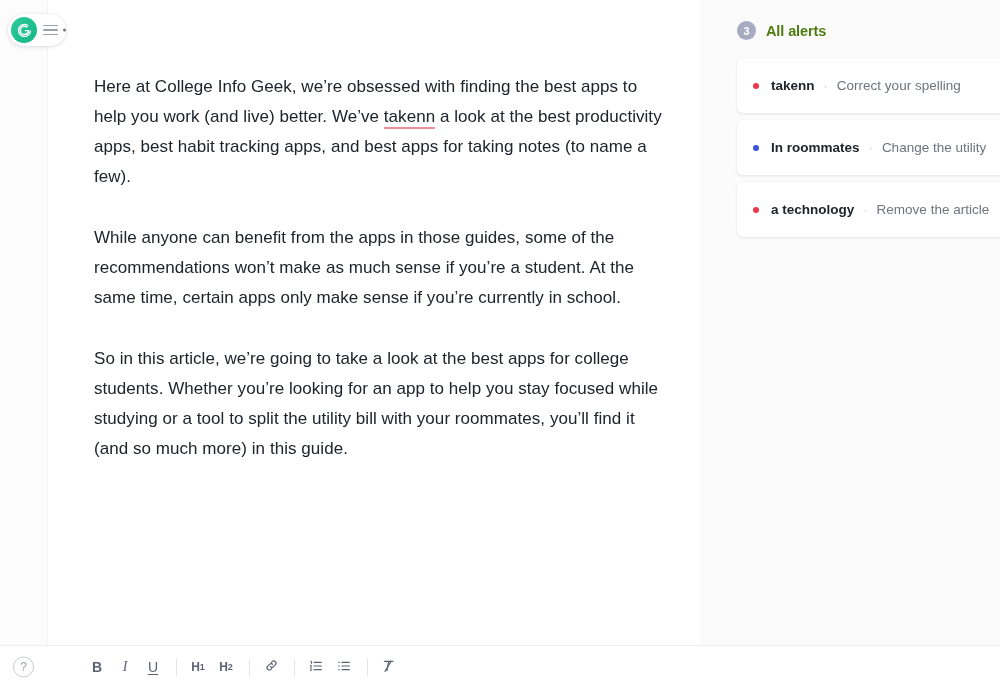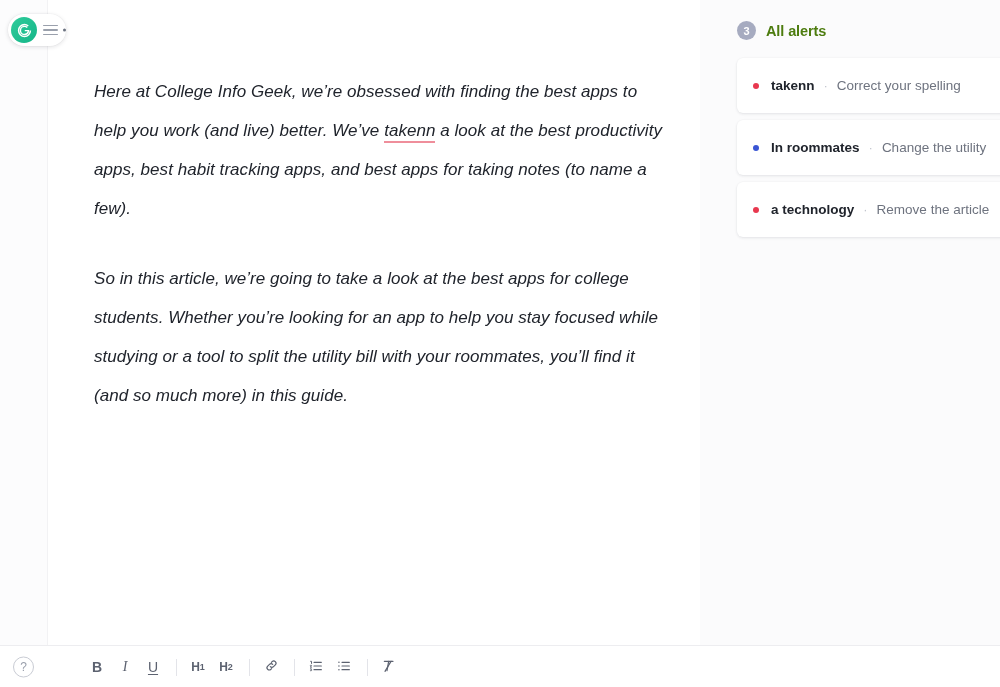--- a/index.html
+++ b/index.html
@@ -102,26 +102,25 @@
   .doc-title {
     font-size: 28px;
     font-weight: 700;
     letter-spacing: -0.3px;
     color: #12141a;
     margin: 0 0 26px 0;
     line-height: 1.2;
   }
   .doc p {
     font-size: 17px;
-    line-height: 39px;
+    line-height: 30px;
     color: #20242c;
     margin: 0 16px 31px 0;
     max-width: 570px;
     letter-spacing: 0.05px;
-    font-style: italic;
   }
   .doc p.tight { margin-bottom: 0; }
   .doc h3 {
     font-size: 17px;
     font-weight: 700;
     color: #12141a;
     margin: 0 0 16px 0;
     line-height: 1.3;
   }
   .misspelled {
@@ -299,20 +298,21 @@
         <i></i>
       <span class="menu-dot"></span>
     </span>
   </div>
 
   <div class="doc-wrap">
     <div class="doc">
 
       <p><span>Here at College Info Geek, we’re obsessed with finding the best apps to help you work (and live) better. We’ve </span><span class="misspelled">takenn</span><span> a look at the best productivity apps, best habit tracking apps, and best apps for taking notes (to name a few).</span></p>
 
+      <p>While anyone can benefit from the apps in those guides, some of the recommendations won’t make as much sense if you’re a student. At the same time, certain apps only make sense if you’re currently in school.</p>
 
       <p>So in this article, we’re going to take a look at the best apps for college students. Whether you’re looking for an app to help you stay focused while studying or a tool to split the utility bill with your roommates, you’ll find it (and so much more) in this guide.</p>
 
 
     </div>
   </div>
 
   <div class="panel">
     <div class="panel-header">
       <span class="alert-badge">3</span>

